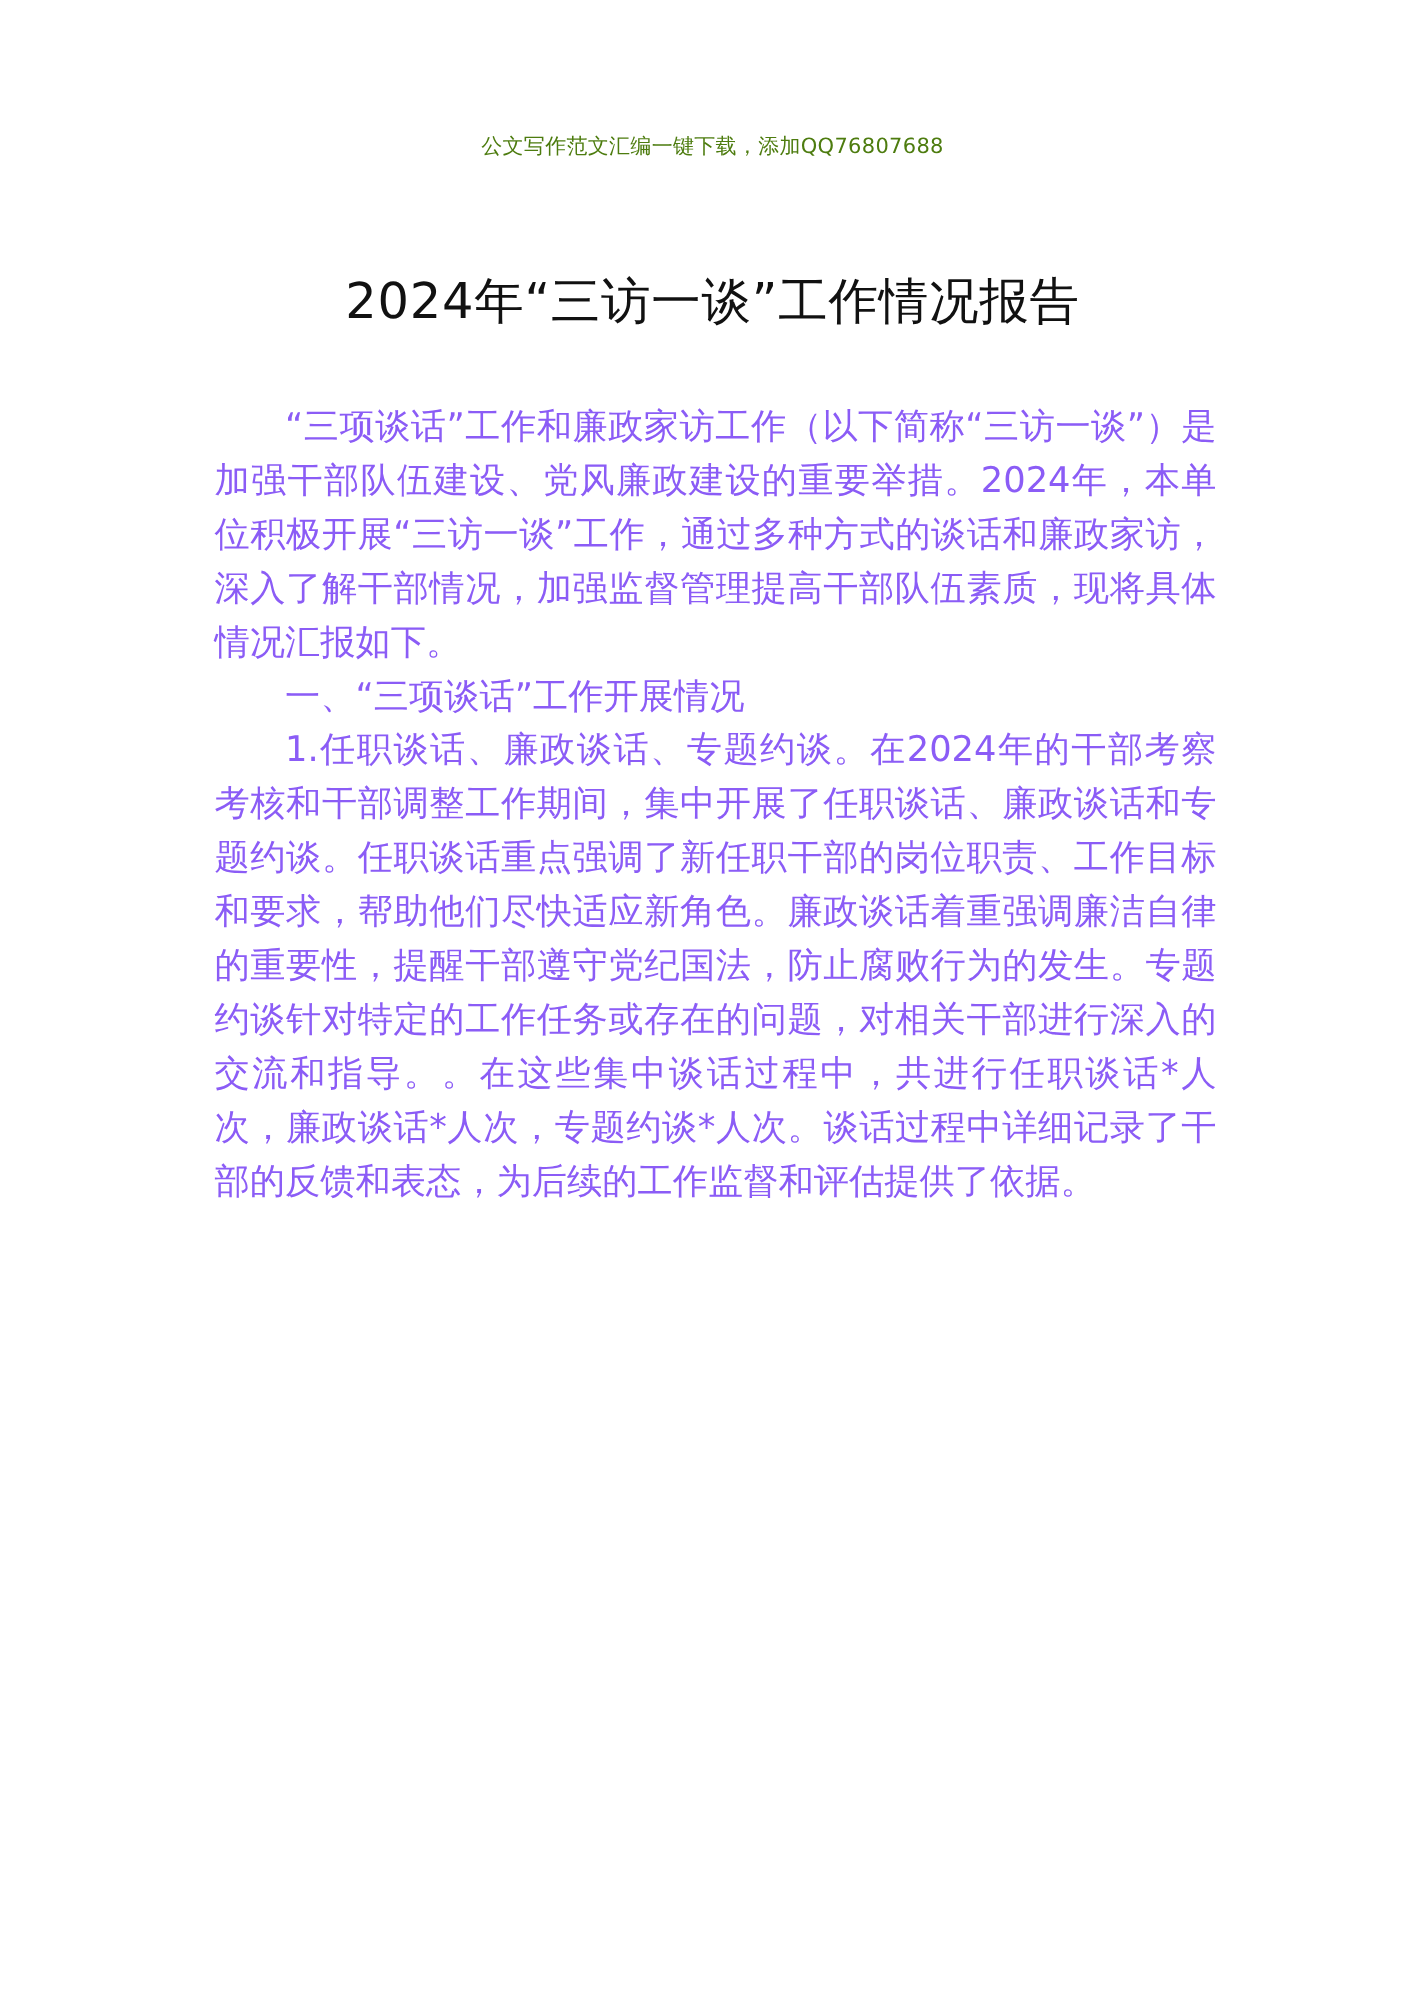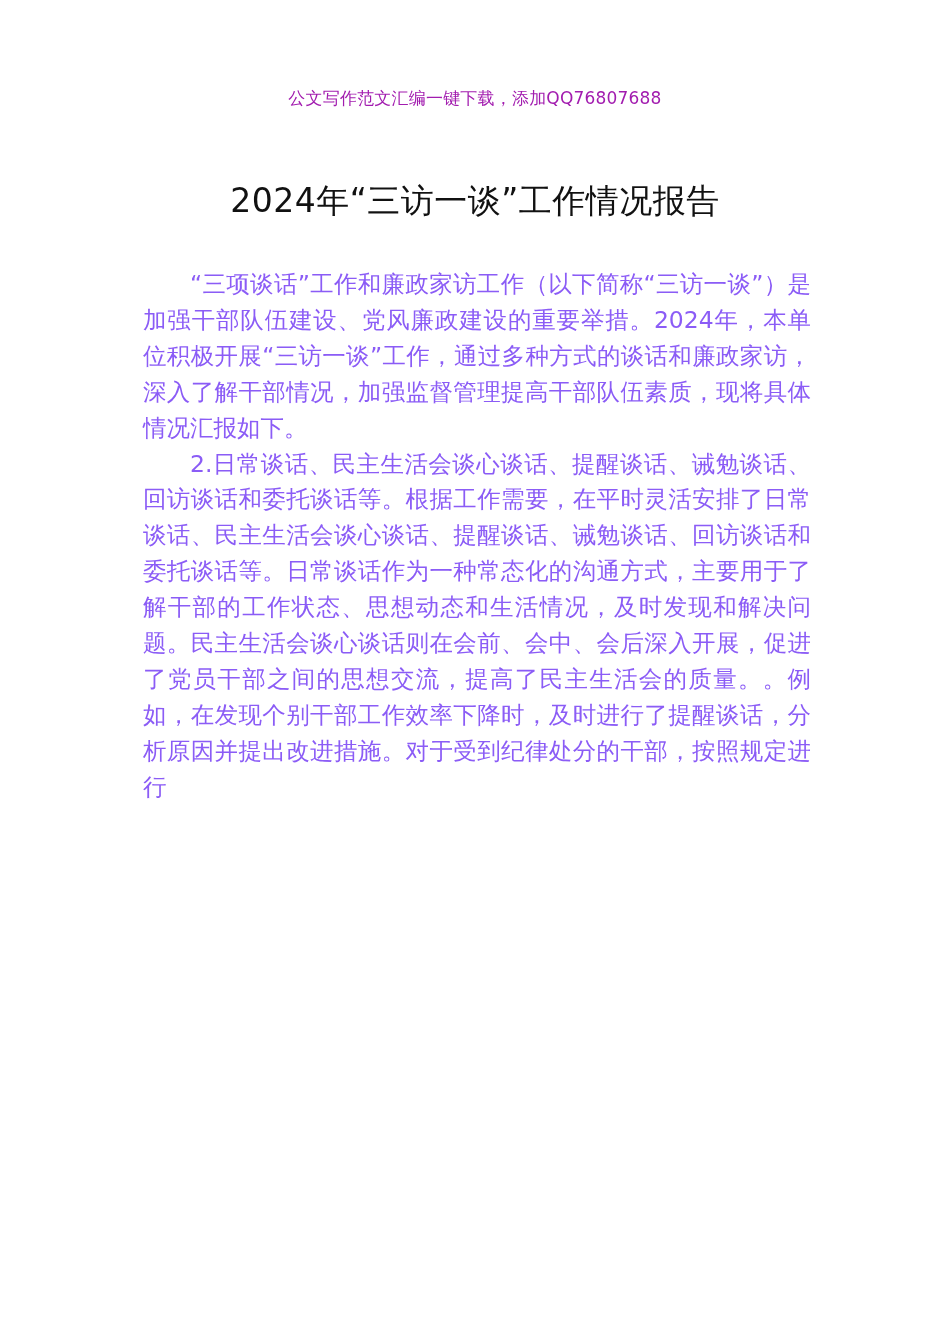--- a/index.html
+++ b/index.html
@@ -14,22 +14,22 @@
       overflow: hidden;
       font-family: "DejaVu Sans", "Liberation Sans", sans-serif;
       color: #111111;
     }
     .banner {
       position: absolute;
       top: 86px;
       left: 0;
       width: 950px;
       text-align: center;
-      font-size: 17px;
-      color: #a21caf;
+      font-size: 14px;
+      color: #4d7c0f;
       letter-spacing: 0.2px;
       line-height: 24px;
     }
     .title {
       position: absolute;
       top: 178px;
       left: 0;
       width: 950px;
       text-align: center;
       font-size: 33px;
@@ -60,14 +60,15 @@
   </style>
 </head>
 <body>
 
 <div class="banner">公文写作范文汇编一键下载，添加QQ76807688</div>
 
 <h1 class="title" style="margin:0;font-weight:normal;">2024年“三访一谈”工作情况报告</h1>
 
 <div class="body-text">
   <p>“三项谈话”工作和廉政家访工作（以下简称“三访一谈”）是加强干部队伍建设、党风廉政建设的重要举措。2024年，本单位积极开展“三访一谈”工作，通过多种方式的谈话和廉政家访，深入了解干部情况，加强监督管理提高干部队伍素质，现将具体情况汇报如下。</p>
-  <p>2.日常谈话、民主生活会谈心谈话、提醒谈话、诫勉谈话、回访谈话和委托谈话等。根据工作需要，在平时灵活安排了日常谈话、民主生活会谈心谈话、提醒谈话、诫勉谈话、回访谈话和委托谈话等。日常谈话作为一种常态化的沟通方式，主要用于了解干部的工作状态、思想动态和生活情况，及时发现和解决问题。民主生活会谈心谈话则在会前、会中、会后深入开展，促进了党员干部之间的思想交流，提高了民主生活会的质量。。例如，在发现个别干部工作效率下降时，及时进行了提醒谈话，分析原因并提出改进措施。对于受到纪律处分的干部，按照规定进行</p>
+  <p class="heading">一、“三项谈话”工作开展情况</p>
+  <p>1.任职谈话、廉政谈话、专题约谈。在2024年的干部考察考核和干部调整工作期间，集中开展了任职谈话、廉政谈话和专题约谈。任职谈话重点强调了新任职干部的岗位职责、工作目标和要求，帮助他们尽快适应新角色。廉政谈话着重强调廉洁自律的重要性，提醒干部遵守党纪国法，防止腐败行为的发生。专题约谈针对特定的工作任务或存在的问题，对相关干部进行深入的交流和指导。。在这些集中谈话过程中，共进行任职谈话*人次，廉政谈话*人次，专题约谈*人次。谈话过程中详细记录了干部的反馈和表态，为后续的工作监督和评估提供了依据。</p>
 </div>
 
 </body></html>

